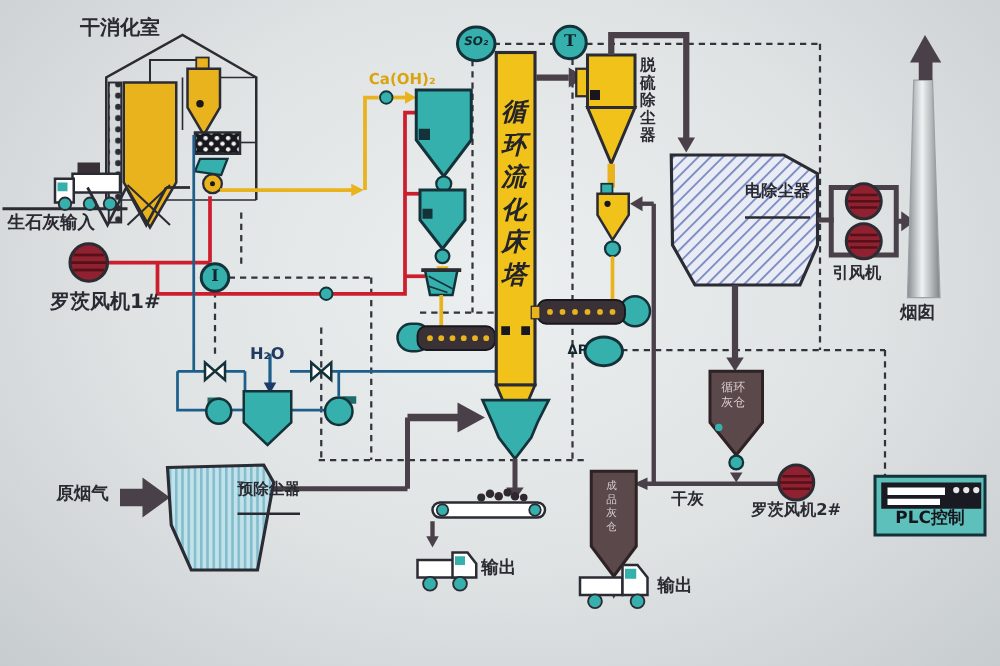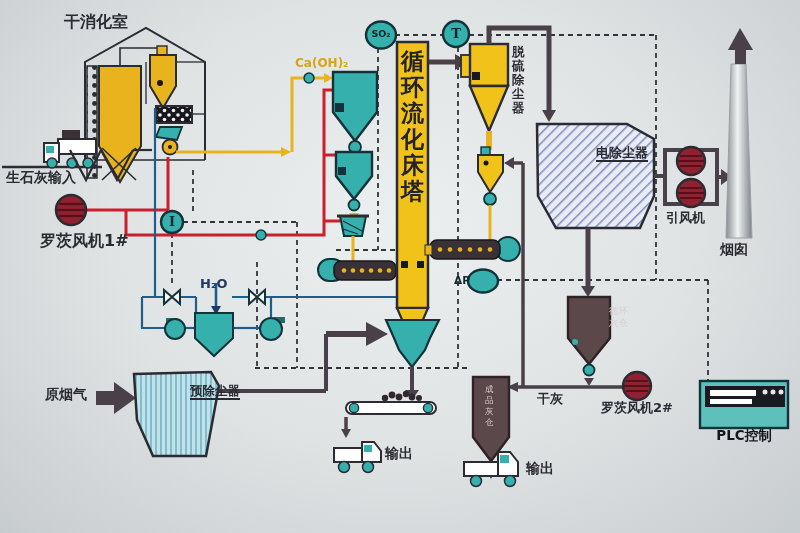--- a/index.html
+++ b/index.html
@@ -4,21 +4,21 @@
 <style>
   html,body{margin:0;padding:0;background:#9aa0a4;}
   #stage{
     position:relative;width:800px;height:533px;overflow:hidden;
     font-family:"DejaVu Sans",sans-serif;
     background:radial-gradient(ellipse at 50% 42%, #ecefef 0%, #e0e3e4 52%, #c7cccf 100%);
   }
   #stage svg{position:absolute;left:0;top:0;}
   .lbl{position:absolute;color:#2a2a32;font-weight:bold;white-space:nowrap;text-align:right;}
   .vtext{white-space:normal;word-break:break-all;text-align:left;}
-  .underline{border-bottom:2px solid #2a2a32;padding-bottom:0px;margin-left:32px;}
+  .underline{border-bottom:2px solid #2a2a32;padding-bottom:12px;margin-left:32px;}
   .lbl.center{text-align:center;}
   .title{letter-spacing:1px;}
 </style>
 </head>
 <body>
 
 <div id="stage">
 <svg width="800" height="533" viewBox="0 0 800 533">
   <defs>
     <pattern id="hatch" width="7" height="7" patternUnits="userSpaceOnUse" patternTransform="rotate(45)">
@@ -320,33 +320,33 @@
     <circle cx="765" cy="392" r="2.5" fill="#e8e8e8"></circle>
     <circle cx="773" cy="392" r="2.5" fill="#e8e8e8"></circle>
     <circle cx="781" cy="392" r="2.5" fill="#e8e8e8"></circle>
   </g>
 </svg>
 
 <div class="lbl" style="left:64px;top:12px;font-size:16px;">干消化室</div>
 <div class="lbl" style="left:6px;top:169px;font-size:14px;">生石灰输入</div>
 <div class="lbl" style="left:40px;top:231px;font-size:16px;">罗茨风机1#</div>
 <div class="lbl" style="left:295px;top:56px;font-size:12px;color:#d9a410;">Ca(OH)₂</div>
-<div class="lbl vtext" style="left:401px;top:48px;width:24px;font-size:23px;line-height:26px;color:#232329;">循环流化床塔</div>
+<div class="lbl vtext" style="left:401px;top:76px;width:24px;font-size:20px;line-height:26px;color:#232329;font-style:italic;">循环流化床塔</div>
 <div class="lbl vtext" style="left:512px;top:45px;width:14px;font-size:12.5px;line-height:14px;">脱硫除尘器</div>
 <div class="lbl center" style="left:563px;top:144px;width:86px;font-size:13px;"><span class="underline">电除尘器</span></div>
 <div class="lbl" style="left:666px;top:209px;font-size:13px;">引风机</div>
 <div class="lbl" style="left:720px;top:241px;font-size:14px;">烟囱</div>
 <div class="lbl" style="left:200px;top:264px;font-size:13px;color:#203a60;margin-top:12px;">H₂O</div>
 <div class="lbl" style="left:45px;top:386px;font-size:14px;">原烟气</div>
 <div class="lbl center" style="left:158px;top:383px;width:60px;font-size:12.5px;font-family:Liberation Serif, serif;"><span class="underline">预除尘器</span></div>
-<div class="lbl vtext" style="left:577px;top:305px;width:24px;font-size:9.5px;line-height:12px;color:#d9ced0;font-weight:normal;margin-left:32px;">循环灰仓</div>
+<div class="lbl vtext" style="left:577px;top:305px;width:24px;font-size:9.5px;line-height:12px;color:#d9ced0;font-weight:normal;">循环灰仓</div>
 <div class="lbl vtext" style="left:485px;top:384px;width:11px;font-size:8.5px;line-height:11px;color:#d9ced0;font-weight:normal;">成品灰仓</div>
 <div class="lbl" style="left:537px;top:390px;font-size:13px;">干灰</div>
 <div class="lbl" style="left:601px;top:399px;font-size:13px;">罗茨风机2#</div>
-<div class="lbl center" style="left:702px;top:427px;width:84px;font-size:13.5px;color:#15151d;">PLC控制</div>
+<div class="lbl center" style="left:702px;top:405px;width:84px;font-size:13.5px;color:#15151d;">PLC控制</div>
 <div class="lbl" style="left:385px;top:445px;font-size:14px;">输出</div>
 <div class="lbl" style="left:526px;top:460px;font-size:14px;">输出</div>
 
-<div class="lbl center" style="left:366px;top:28px;width:30px;font-size:9.5px;color:#11262c;">SO₂</div>
+<div class="lbl center" style="left:366px;top:28px;width:30px;font-size:9.5px;color:#11262c;font-style:italic;">SO₂</div>
 <div class="lbl center" style="left:444px;top:26px;width:24px;font-size:13px;color:#11262c;font-family:'DejaVu Serif',serif;">T</div>
 <div class="lbl center" style="left:160px;top:214px;width:24px;font-size:13px;color:#11262c;font-family:'DejaVu Serif',serif;">I</div>
 <div class="lbl center" style="left:447px;top:274px;width:30px;font-size:10.5px;color:#11262c;">ΔP</div>
 </div>
 
 </body></html>

